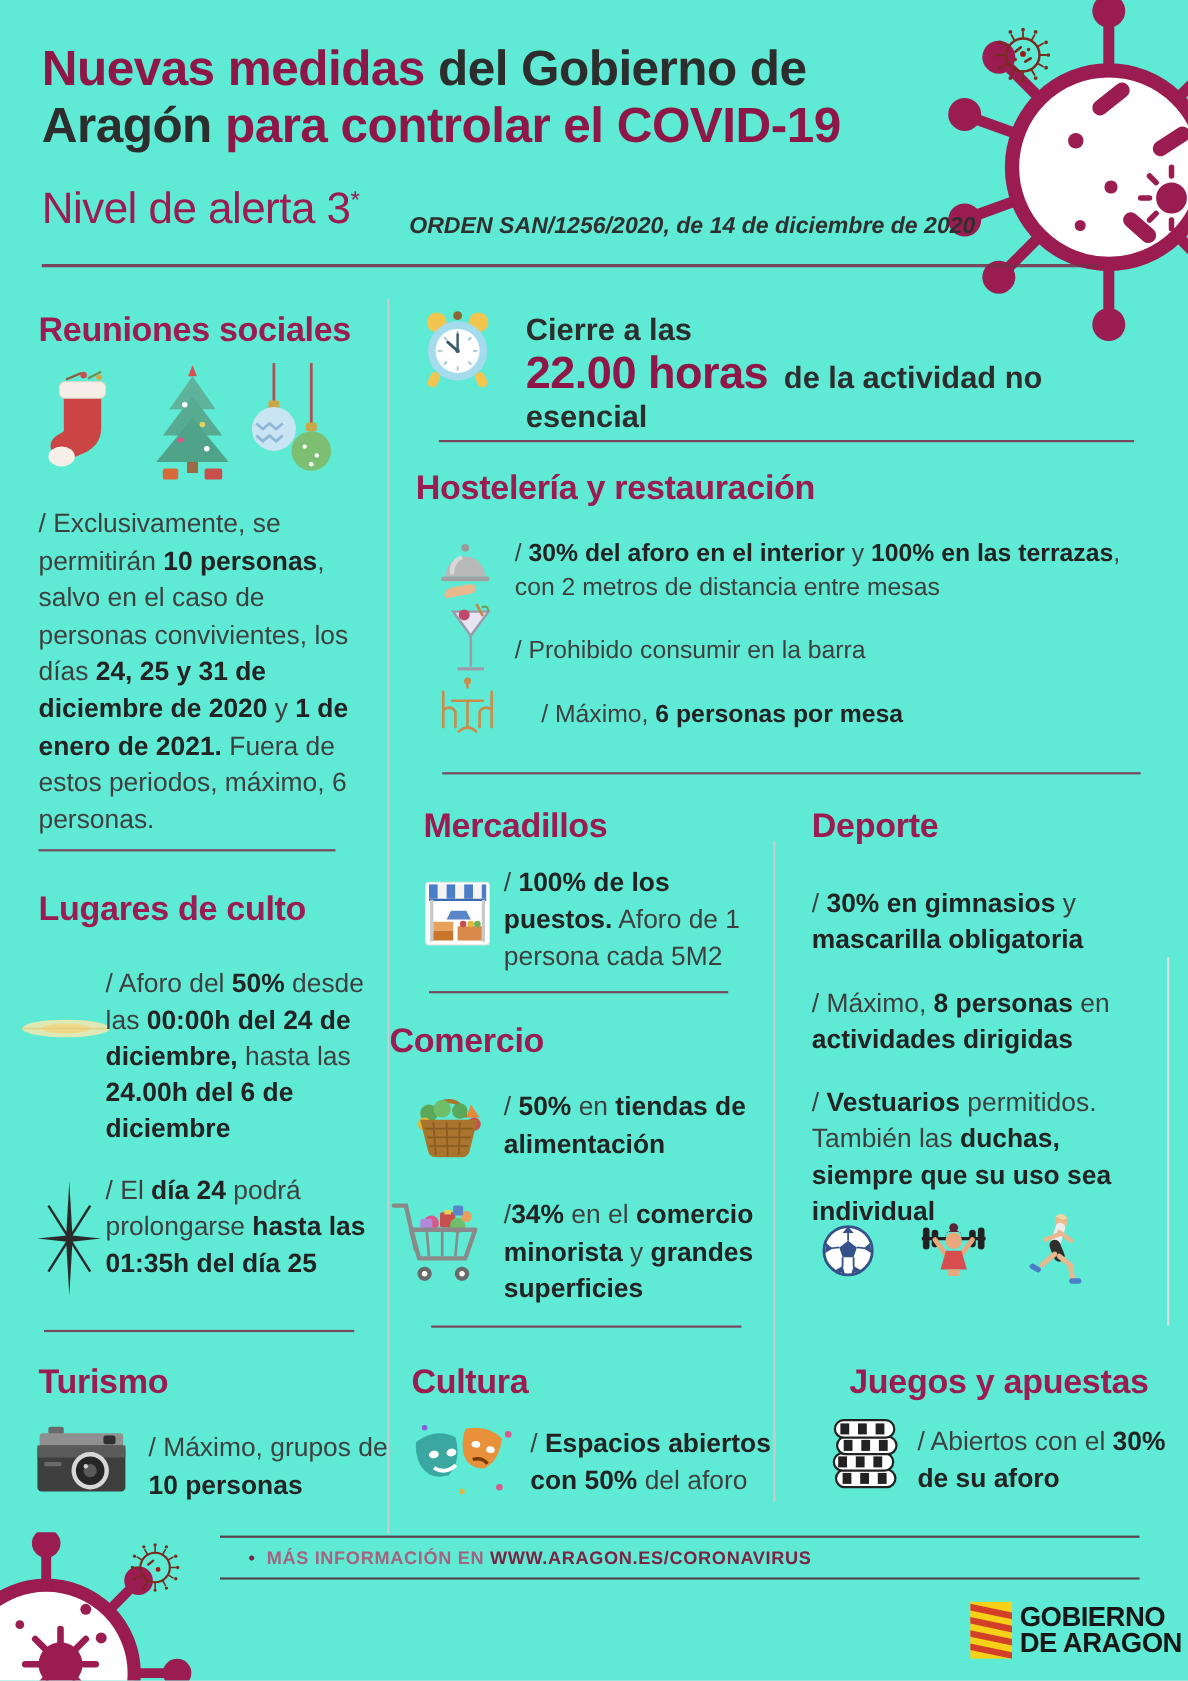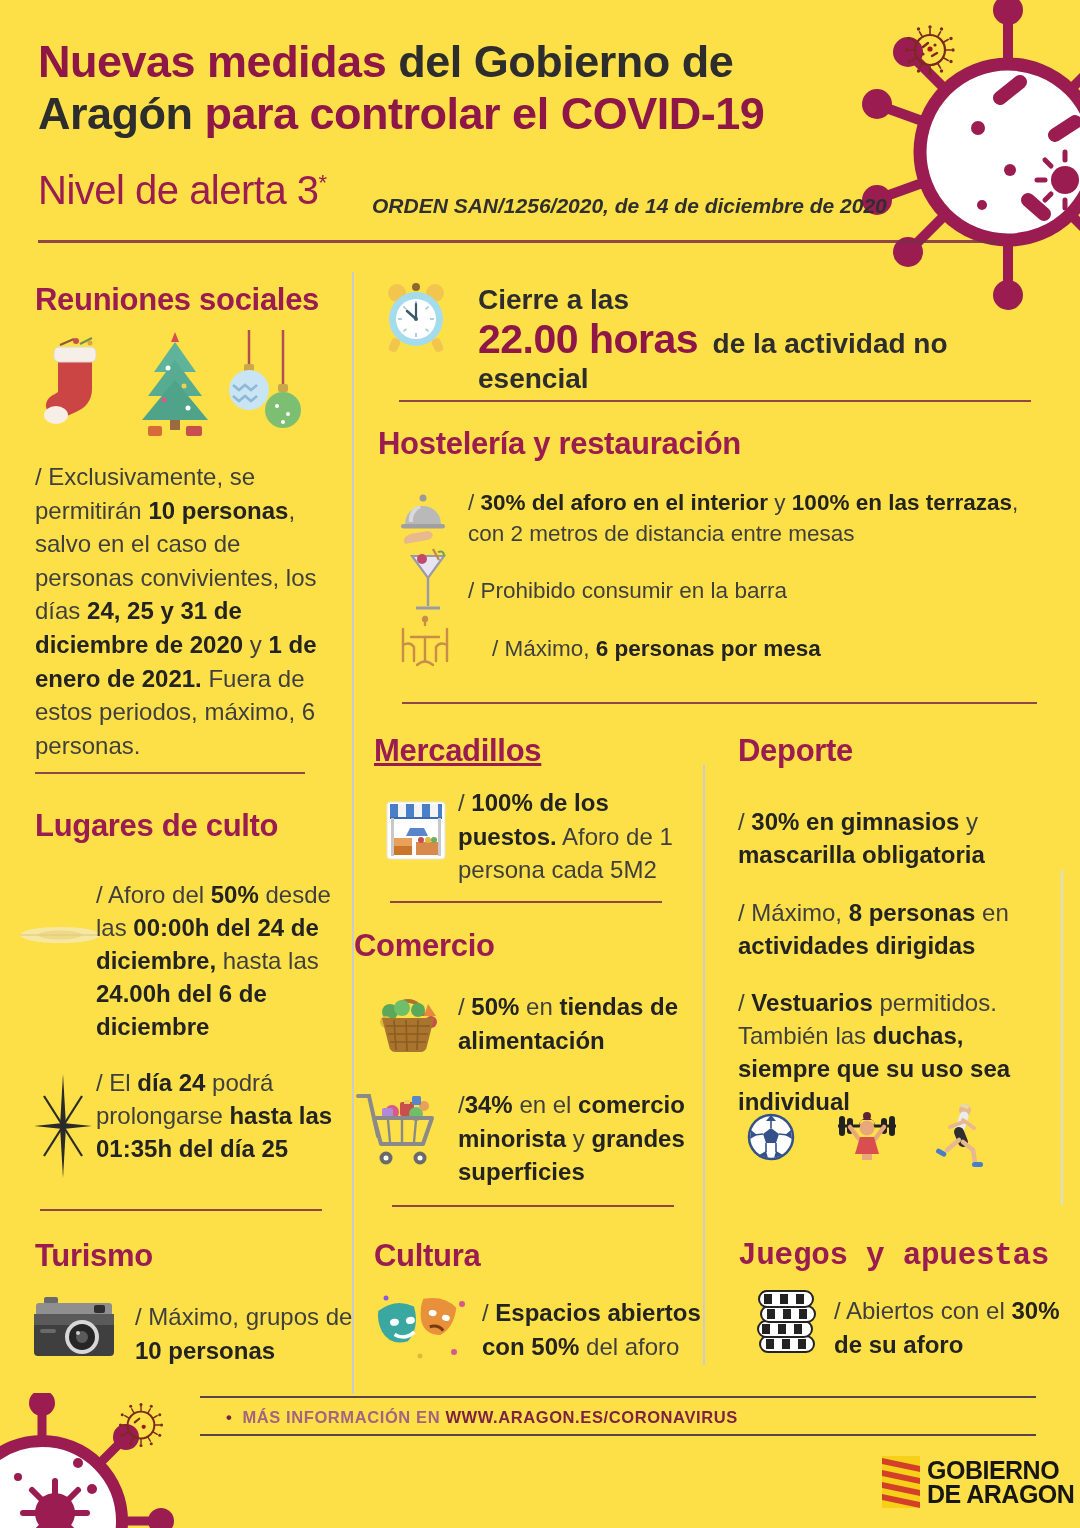--- a/index.html
+++ b/index.html
@@ -1,16 +1,16 @@
 <!DOCTYPE html>
 <html><head>
 <meta charset="utf-8">
 <style>
   html,body{margin:0;padding:0;background:#e9e9e9;}
-  #page{position:relative;width:1080px;height:1528px;background:#fde047;overflow:hidden;
+  #page{position:relative;width:1080px;height:1528px;background:#5eead4;overflow:hidden;
         font-family:"Liberation Sans","DejaVu Sans",sans-serif;color:#3f3f3f;}
   .abs{position:absolute;}
   .acc{color:#8e1747;}
   h1{margin:0;font-size:45px;line-height:1.16;font-weight:700;color:#2d2d2d;letter-spacing:-0.5px;}
   .alert{font-size:40px;color:#9a1c50;font-weight:400;letter-spacing:-0.5px;}
   .alert sup{font-size:22px;}
   .orden{font-size:21px;font-style:italic;font-weight:700;color:#2f2f2f;text-align:center;}
   .sec-title{font-size:31px;font-weight:700;color:#9a1c50;letter-spacing:-0.3px;}
   .body-txt{font-size:24px;line-height:1.40;}
   .seg-b{font-weight:700;color:#232323;}
@@ -310,21 +310,21 @@
       <path d="M7 14 v32"></path>
       <path d="M7 30 q7 -4 11 2 v14"></path>
       <path d="M51 14 v32"></path>
       <path d="M51 30 q-7 -4 -11 2 v14"></path>
     </g>
   </svg>
   <div class="abs host-txt" style="left:492px;top:634px;width:520px;"><span>/  Máximo, </span><span class="seg-b">6 personas por mesa</span></div>
 
   <div class="abs rule" style="left:402px;top:702px;width:635px;"></div>
 
-  <div class="abs sec-title" style="left:374px;top:733px;text-decoration:underline;">Mercadillos</div>
+  <div class="abs sec-title" style="left:385px;top:733px;">Mercadillos</div>
 
   <svg class="abs" style="left:384px;top:798px;" width="64" height="64" viewBox="0 0 64 64">
     <rect x="3" y="4" width="58" height="57" rx="3" fill="#ffffff" stroke="#e4e4e4"></rect>
     <g>
       <rect x="6" y="6" width="8" height="13" fill="#4a7ec9"></rect>
         <rect x="14" y="6" width="8" height="13" fill="#f4f4f4"></rect>
       <rect x="22" y="6" width="8" height="13" fill="#4a7ec9"></rect>
         <rect x="30" y="6" width="8" height="13" fill="#f4f4f4"></rect>
       <rect x="38" y="6" width="8" height="13" fill="#4a7ec9"></rect>
         <rect x="46" y="6" width="8" height="13" fill="#f4f4f4"></rect>
@@ -456,21 +456,21 @@
     <line x1="29" y1="18" x2="40" y2="26" stroke="#e8b88e" stroke-width="4" stroke-linecap="round"></line>
     <line x1="29" y1="20" x2="16" y2="25" stroke="#e8b88e" stroke-width="4" stroke-linecap="round"></line>
     <line x1="25" y1="30" x2="29" y2="40" stroke="#2f2f2f" stroke-width="10" stroke-linecap="round"></line>
     <line x1="29" y1="40" x2="39" y2="48" stroke="#e8b88e" stroke-width="4.5" stroke-linecap="round"></line>
     <line x1="39" y1="48" x2="41" y2="60" stroke="#e8b88e" stroke-width="4.5" stroke-linecap="round"></line>
     <rect x="38" y="60" width="11" height="5" rx="2.5" fill="#4a7ec9"></rect>
     <line x1="25" y1="38" x2="13" y2="48" stroke="#e8b88e" stroke-width="4.5" stroke-linecap="round"></line>
     <rect x="2" y="48" width="11" height="5" rx="2.5" fill="#4a7ec9" transform="rotate(30 7 50)"></rect>
   </svg>
 
-  <div class="abs sec-title" style="left:738px;top:1238px;font-family:Liberation Mono, monospace;">Juegos y apuestas</div>
+  <div class="abs sec-title" style="left:772px;top:1238px;">Juegos y apuestas</div>
 
   <svg class="abs" style="left:752px;top:1284px;" width="70" height="74" viewBox="0 0 70 74">
     <g>
       <rect x="8" y="52" width="54" height="16" rx="8" fill="#ffffff" stroke="#222" stroke-width="2"></rect>
       <rect x="14" y="55" width="8" height="10" fill="#222"></rect>
         <rect x="30" y="55" width="8" height="10" fill="#222"></rect>
         <rect x="46" y="55" width="8" height="10" fill="#222"></rect>
       <rect x="6" y="37" width="54" height="16" rx="8" fill="#ffffff" stroke="#222" stroke-width="2"></rect>
       <rect x="10" y="40" width="8" height="10" fill="#222"></rect>
         <rect x="26" y="40" width="8" height="10" fill="#222"></rect>

